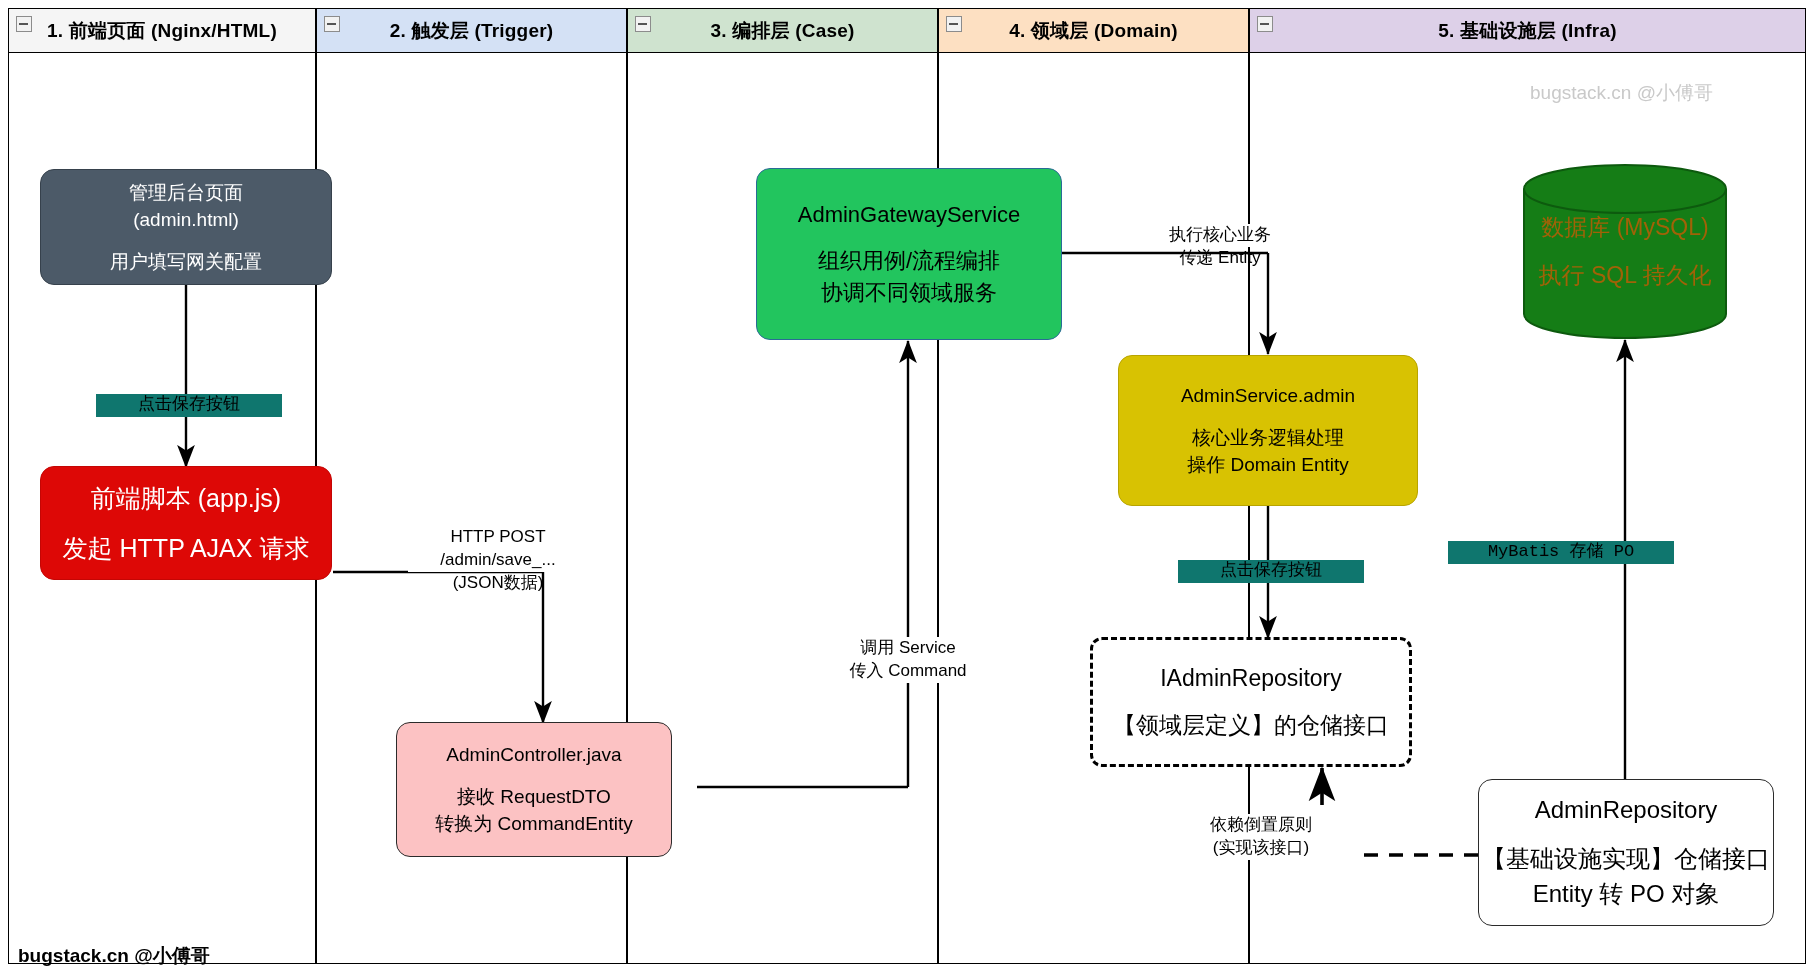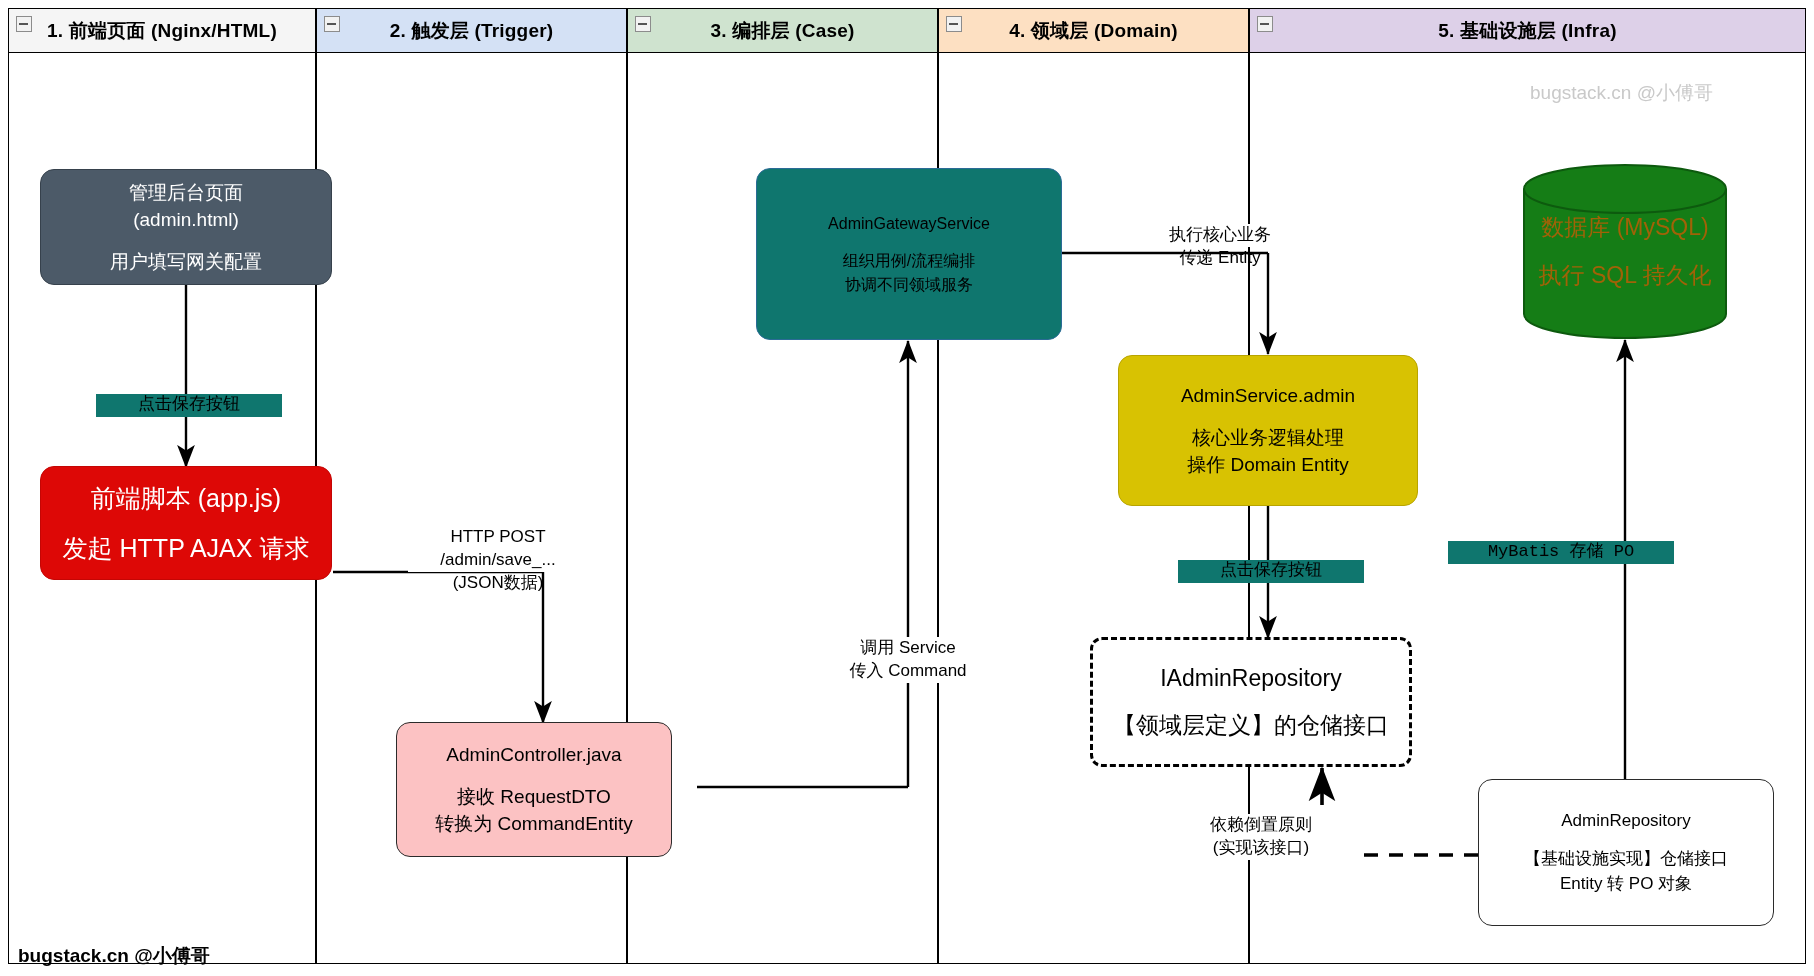--- a/index.html
+++ b/index.html
@@ -65,34 +65,34 @@
   }
   .n-appjs{
     background:#dd0806;border:1.6px solid #c40604;border-radius:14px;
     color:#ffffff;font-size:25px;
   }
   .n-controller{
     background:#fcc2c3;border:1.8px solid #2b2b2b;border-radius:14px;
     color:#000;font-size:19px;
   }
   .n-gateway{
-    background:#0f766e;border:1.8px solid #2a6b96;border-radius:14px;
-    color:#000;font-size:16px;
+    background:#22c55e;border:1.8px solid #2a6b96;border-radius:14px;
+    color:#000;font-size:22px;
   }
   .n-service{
     background:#d8c202;border:1.8px solid #b8a400;border-radius:14px;
     color:#000;font-size:19px;
   }
   .n-irepo{
     background:#ffffff;border:3px dashed #000;border-radius:12px;
     color:#000;font-size:23px;
   }
   .n-repo{
     background:#ffffff;border:1.8px solid #2b2b2b;border-radius:14px;
-    color:#000;font-size:17px;
+    color:#000;font-size:24px;
   }
   .n-db{
     color:#a16207;font-size:23px;
   }
   .db-shape{
     position:absolute;inset:0;
   }
 
   
   .elabel{

